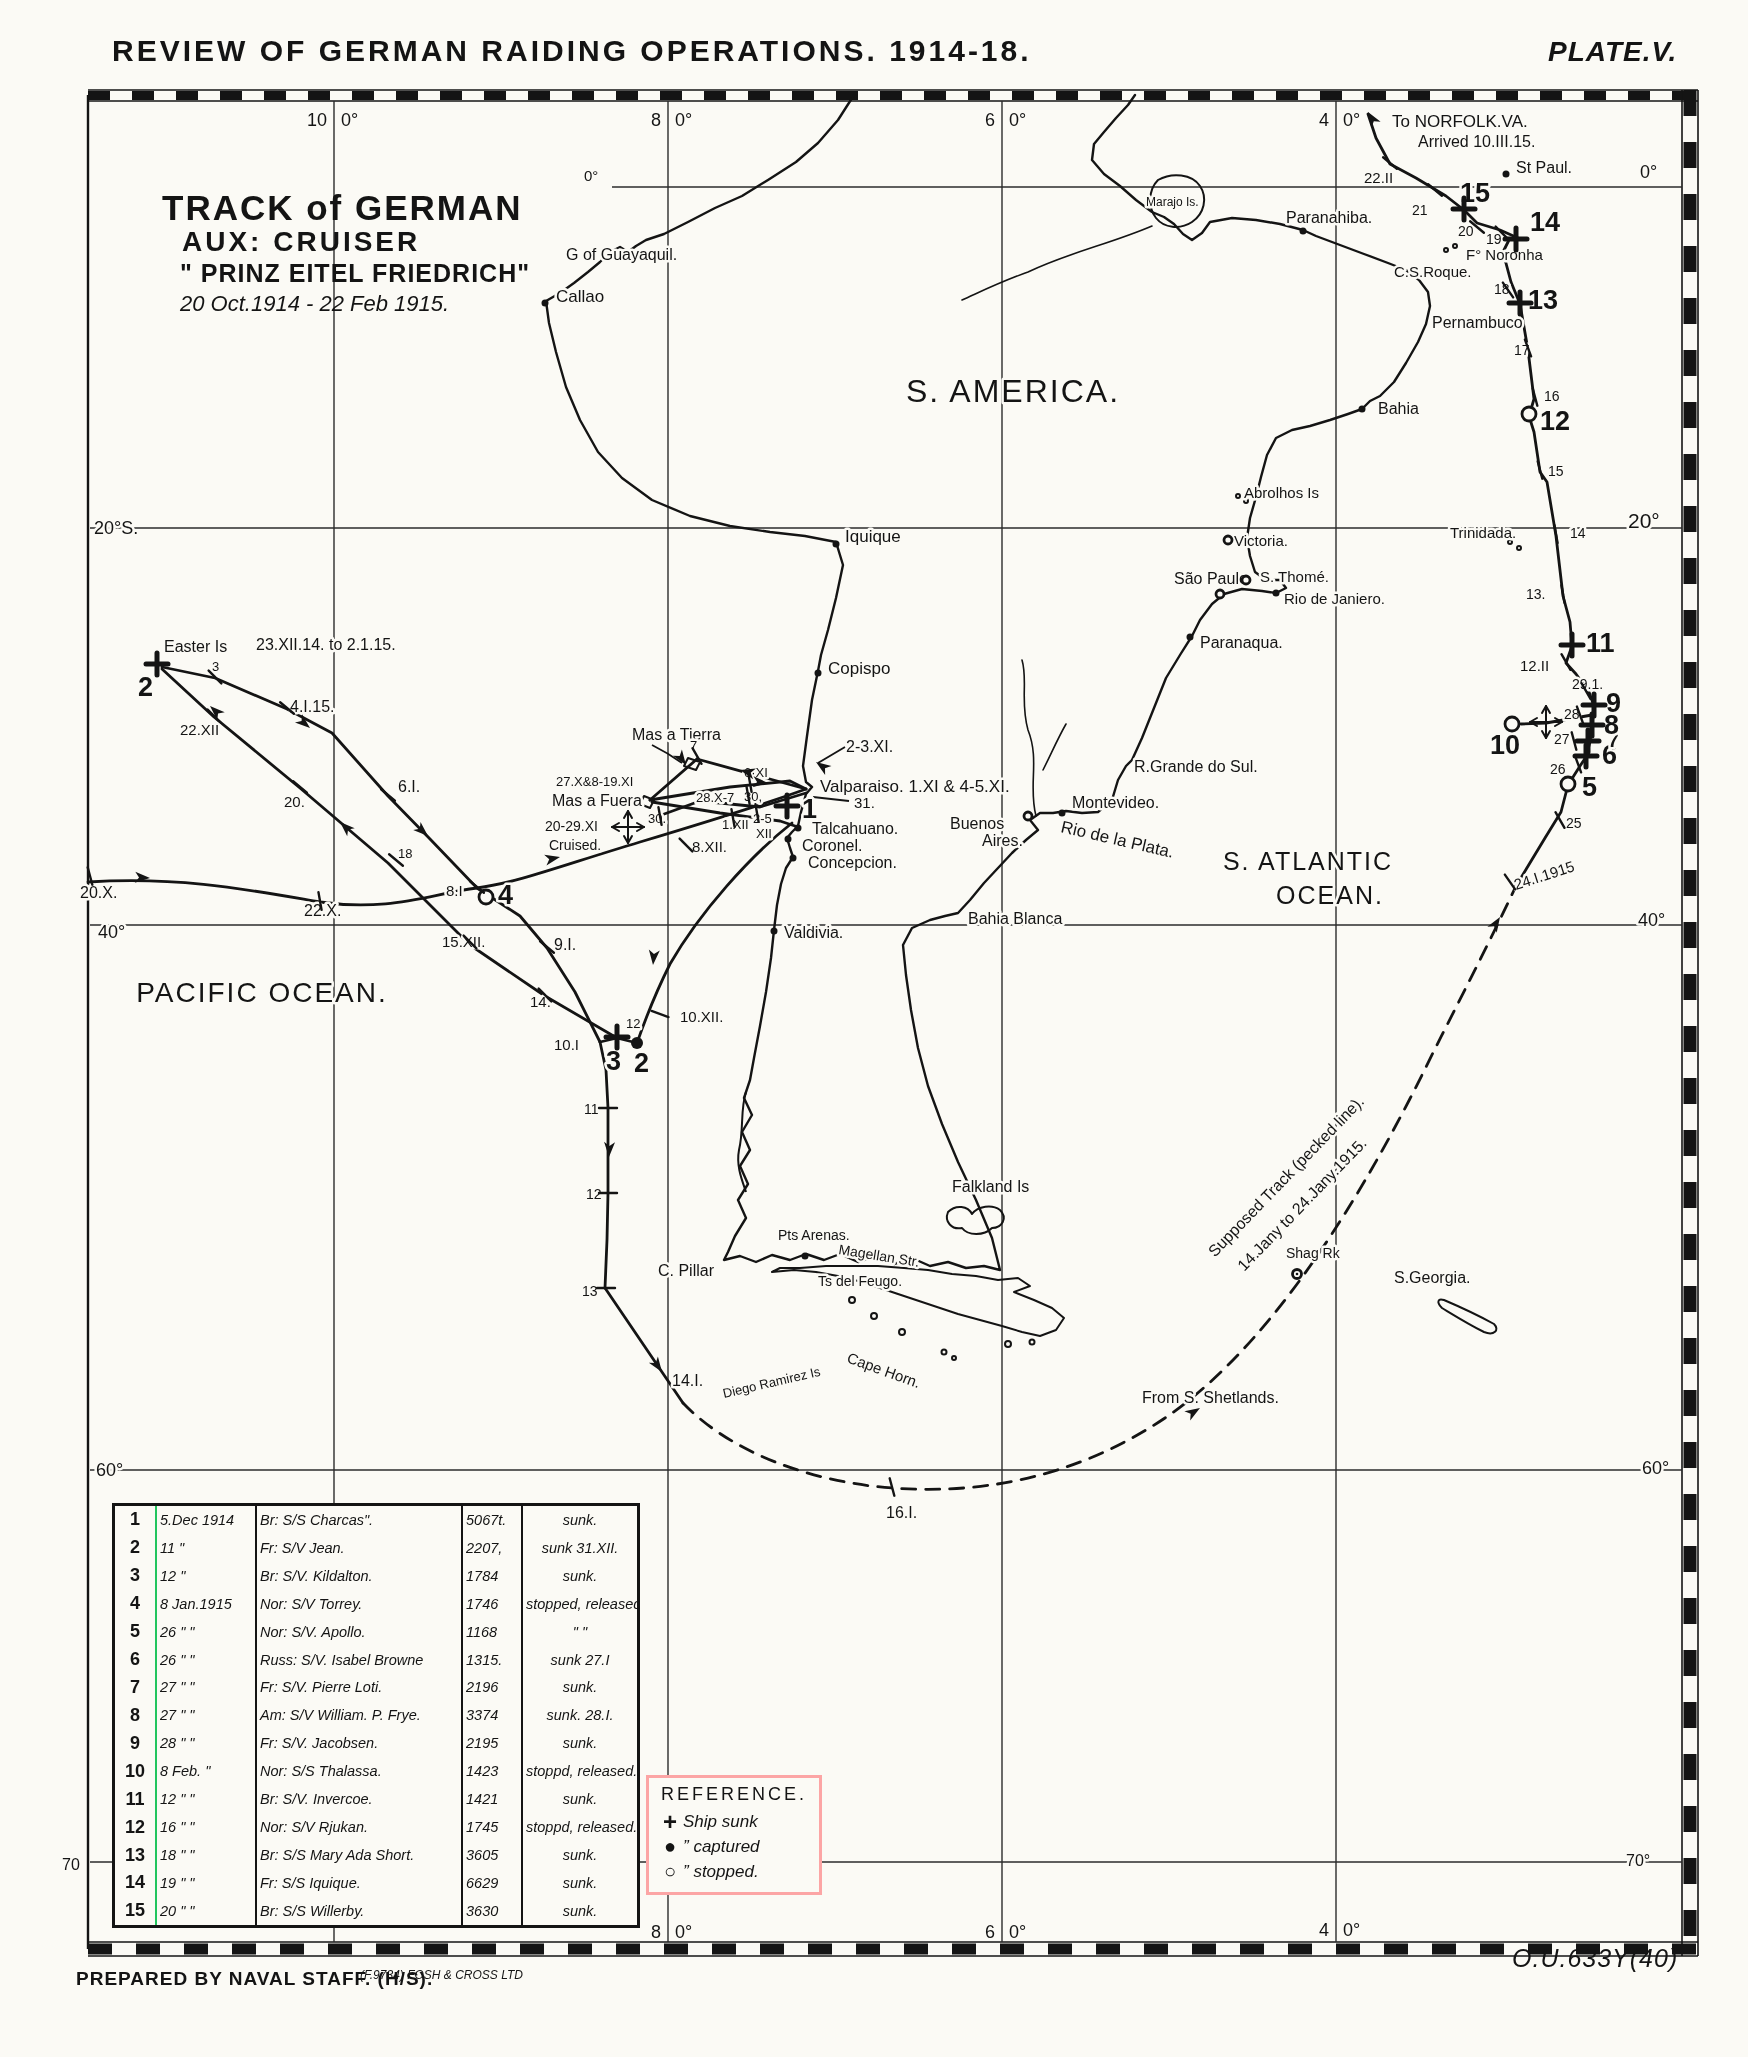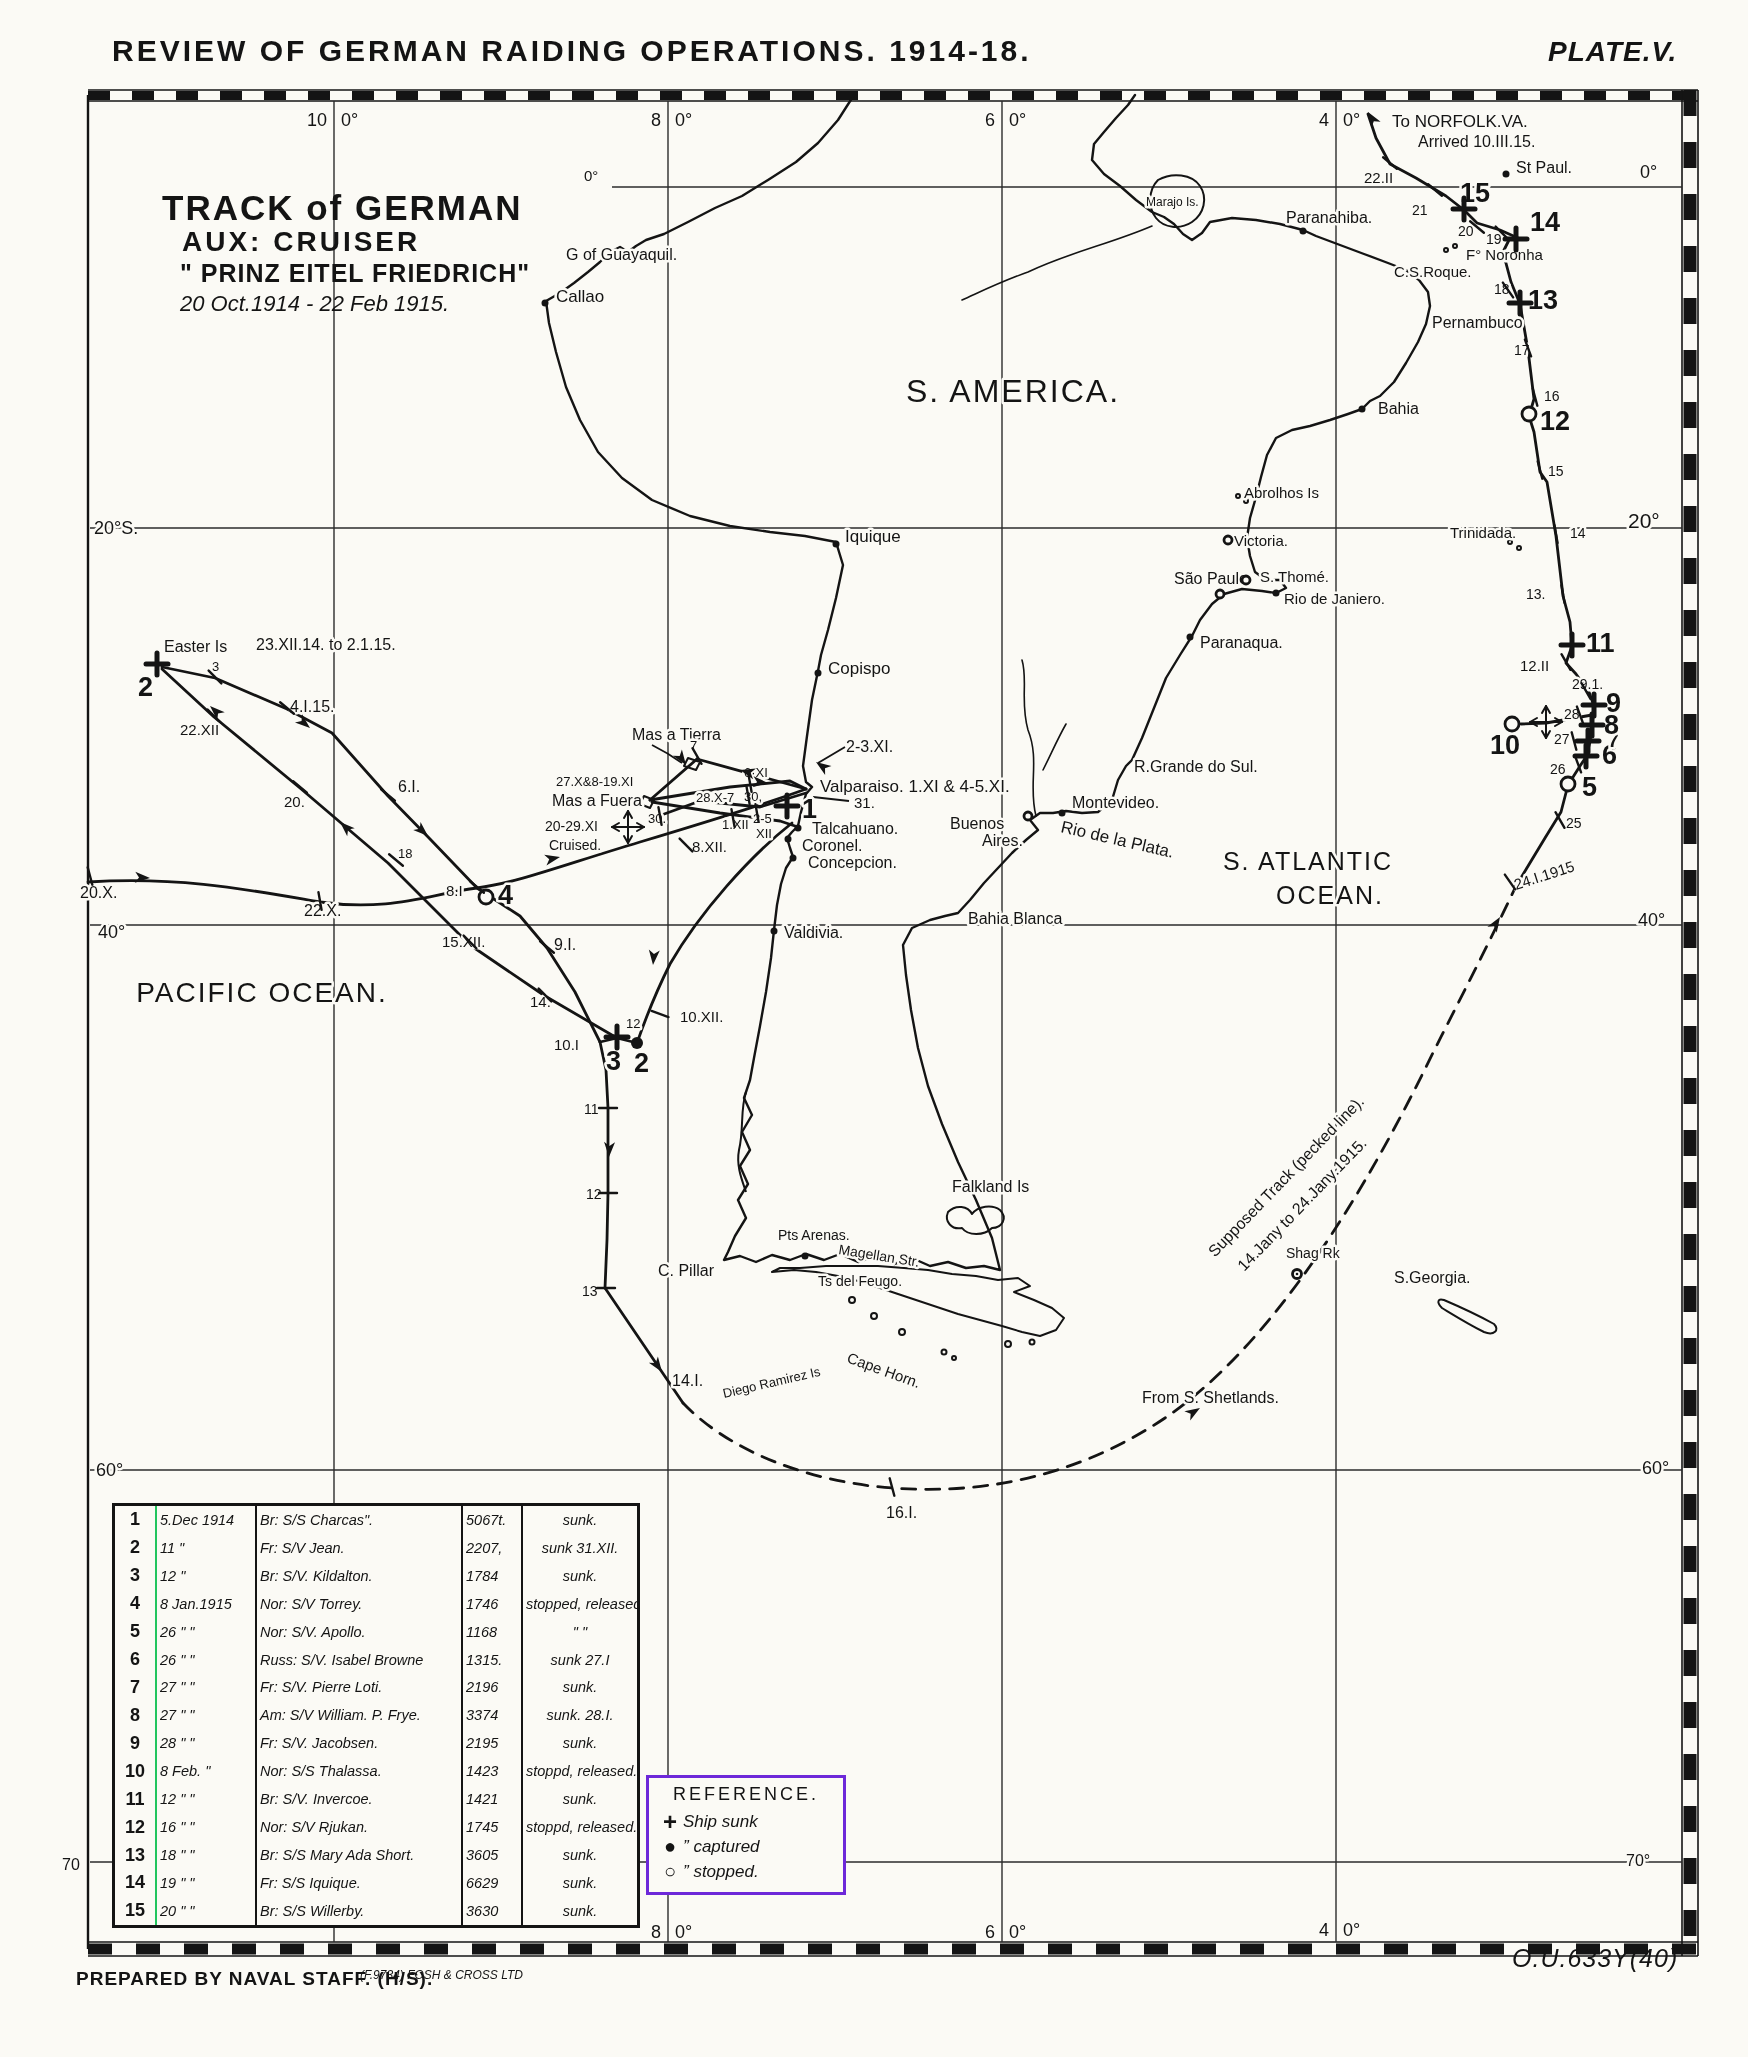--- a/index.html
+++ b/index.html
@@ -32,22 +32,22 @@
   #title-block .l4{font-size:22px;font-style:italic;margin-left:50px;margin-top:6px;}
   #ship-table-box{left:112px;top:1503px;width:528px;height:425px;background:#fbfaf5;
       border:3px solid #141414;box-sizing:border-box;}
   #ship-table-box table{border-collapse:collapse;width:100%;height:100%;table-layout:fixed;}
   #ship-table-box td{font-size:14.5px;font-style:italic;padding:0 3px;white-space:nowrap;overflow:hidden;height:26px;}
   #ship-table-box td:nth-child(1){font-style:normal;font-weight:bold;font-size:18px;text-align:center;width:34px;}
   #ship-table-box td:nth-child(2){width:92px;border-left:2px solid #22c55e;}
   #ship-table-box td:nth-child(3){width:198px;border-left:2px solid #141414;}
   #ship-table-box td:nth-child(4){width:52px;border-left:2px solid #141414;}
   #ship-table-box td:nth-child(5){border-left:2px solid #141414;text-align:center;}
-  #reference-box{left:646px;top:1775px;width:200px;height:120px;background:#fbfaf5;
-      border:3px solid #6d28d9;box-sizing:border-box;padding:6px 8px 12px 8px;}
+  #reference-box{left:646px;top:1775px;width:176px;height:120px;background:#fbfaf5;
+      border:3px solid #fca5a5;box-sizing:border-box;padding:6px 8px 12px 8px;}
   #reference-box .ref-title{text-align:center;font-size:18px;letter-spacing:3px;margin-bottom:4px;}
   .ref-item{display:flex;align-items:center;font-size:17px;font-style:italic;height:25px;}
   .ref-sym{width:26px;font-style:normal;font-weight:bold;font-size:20px;text-align:center;}
   .ref-sym.plus{font-size:24px;}
   #footer-prepared{left:76px;top:1968px;font-size:19px;font-weight:bold;letter-spacing:1px;}
   #footer-printer{left:360px;top:1968px;font-size:12px;font-style:italic;}
   #footer-ref{left:1512px;top:1944px;font-size:25px;font-style:italic;letter-spacing:1px;}
 </style>
 </head>
 <body>

